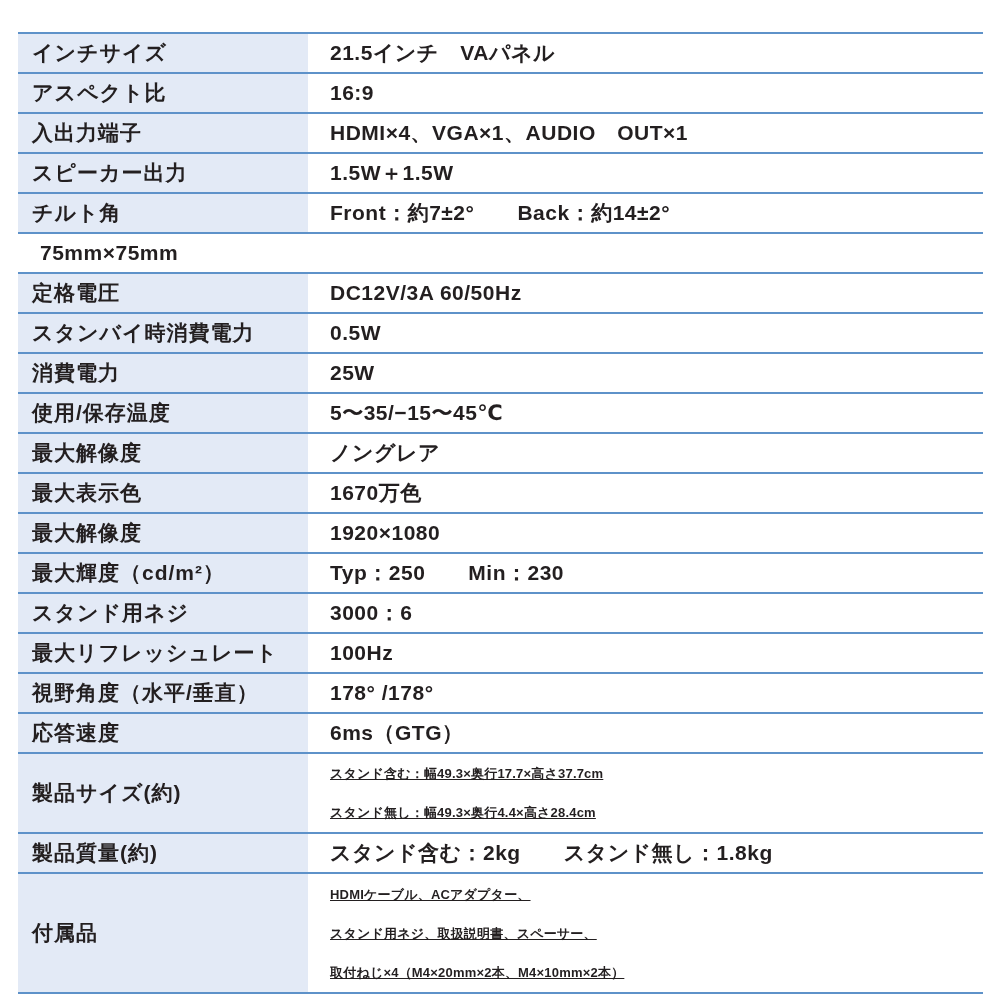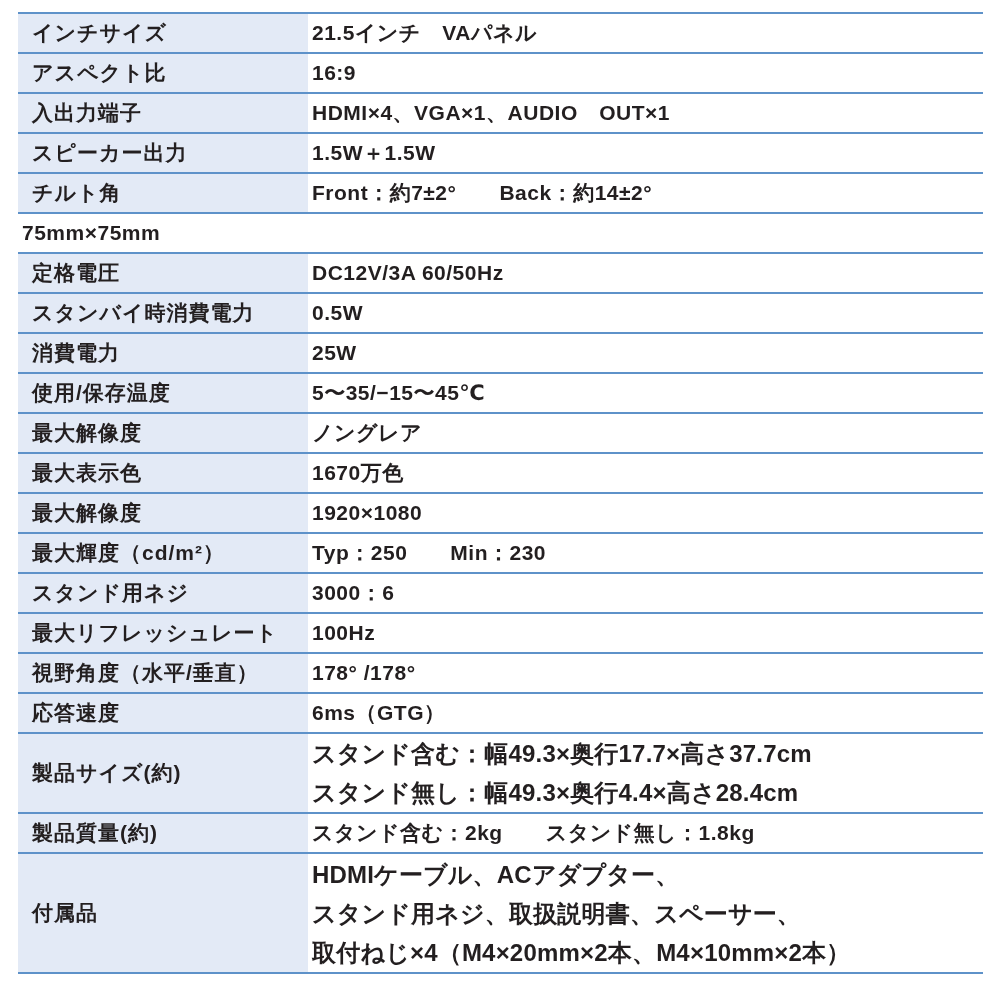--- a/index.html
+++ b/index.html
@@ -7,21 +7,21 @@
   body {
     width: 1000px;
     height: 1000px;
     font-family: "Liberation Sans", "DejaVu Sans", sans-serif;
     color: #231f20;
     overflow: hidden;
   }
   .spec-table {
     position: absolute;
     left: 18px;
-    top: 12px;
+    top: 32px;
     width: 965px;
     border-top: 2px solid #5e92c9;
     border-bottom: 2px solid #5e92c9;
   }
   .row {
     display: flex;
     align-items: stretch;
     border-bottom: 2px solid #5e92c9;
   }
   .row:last-child { border-bottom: none; }
@@ -34,33 +34,34 @@
     padding-left: 14px;
     font-size: 21px;
     font-weight: bold;
     letter-spacing: 1px;
     min-height: 38px;
   }
   .cell-value {
     flex: 1;
     display: flex;
     align-items: center;
-    padding-left: 4px;
+    padding-left: 22px;
     font-size: 21px;
     font-weight: bold;
     letter-spacing: 0.5px;
     white-space: pre-line;
     min-height: 38px;
   }
   .row--double .cell-label, .row--double .cell-value { min-height: 78px; }
   .row--triple .cell-label, .row--triple .cell-value { min-height: 118px; }
   .row--double .cell-value, .row--triple .cell-value {
-    font-size: 24px;
+    font-size: 13px;
     line-height: 39px;
     letter-spacing: 0.2px;
+    text-decoration: underline;
   }
 </style>
 </head>
 <body>
 
 <div class="spec-table">
 
   <div class="row">
     <div class="cell-label">インチサイズ</div>
     <div class="cell-value">21.5インチ　VAパネル</div>

